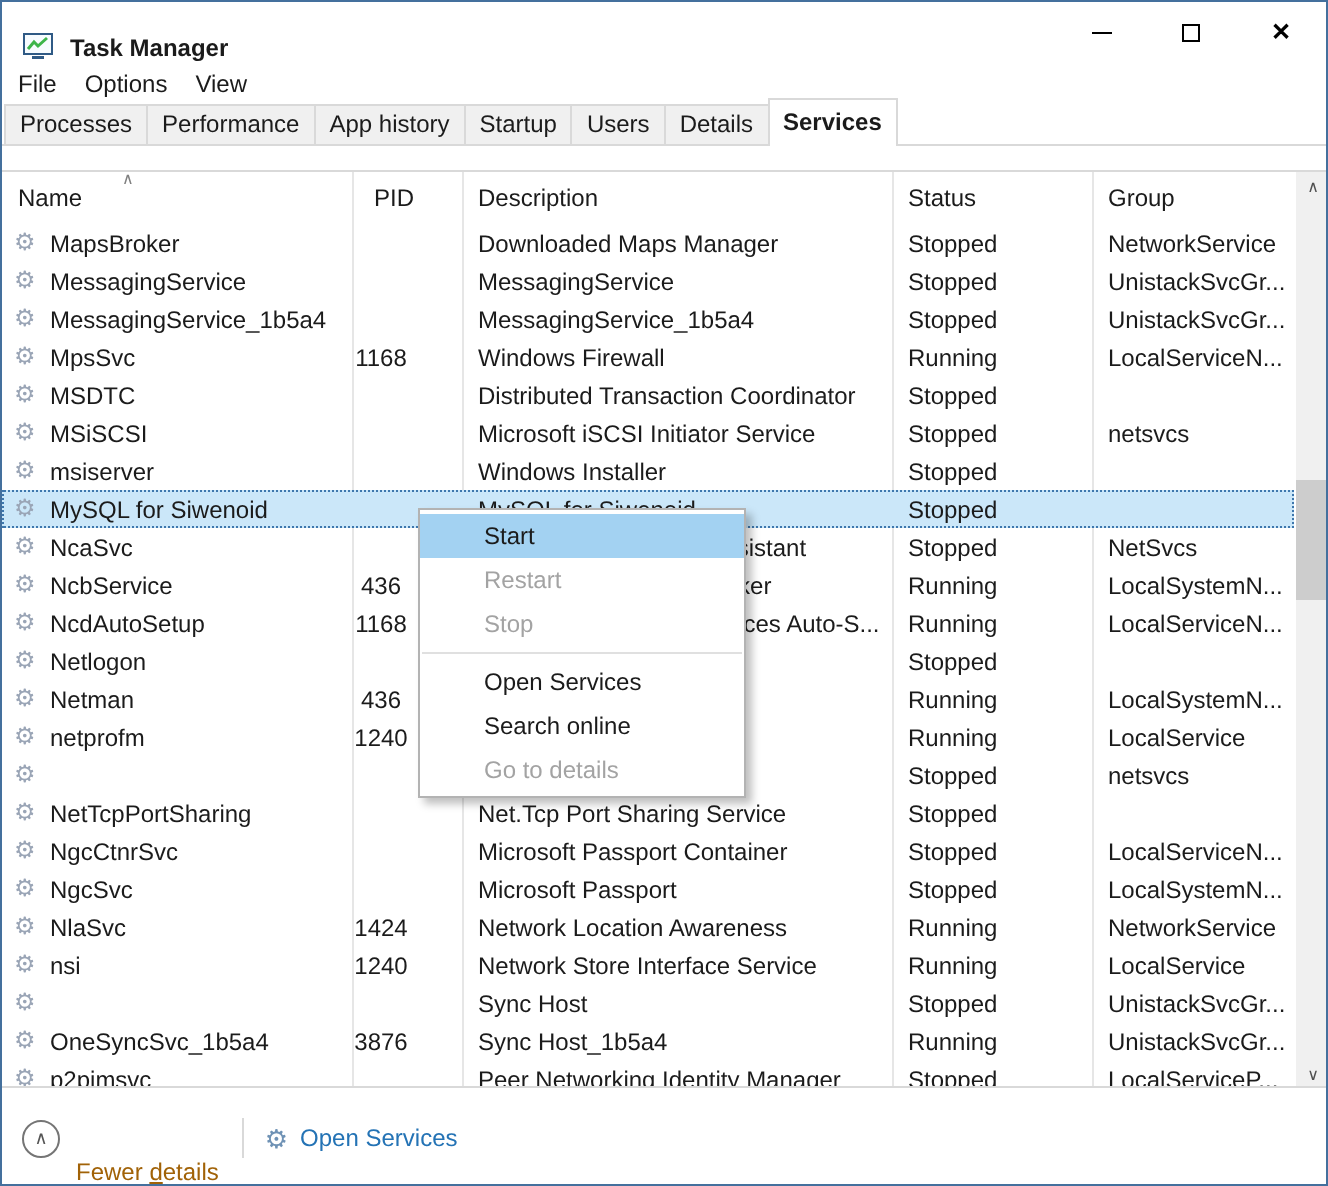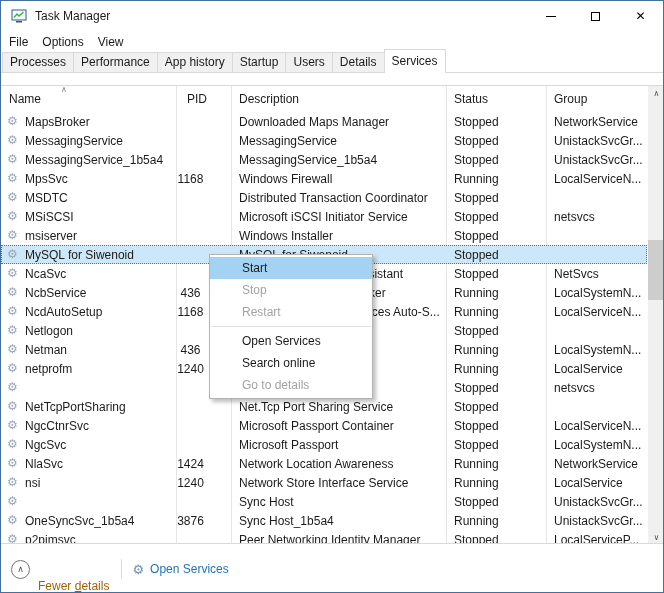--- a/index.html
+++ b/index.html
@@ -2,35 +2,35 @@
 <html><head>
 <meta charset="utf-8">
 <style>
   html,body{margin:0;padding:0;background:#e8e8e8;}
   *{box-sizing:border-box;font-family:"Liberation Sans",sans-serif;}
   .window{
     position:relative;width:664px;height:593px;background:#fff;
     border:1px solid var(--border-accent);overflow:hidden;color:#1b1b1b;font-size:12px;
   }
   
-  .titlebar{position:absolute;top:0;left:0;right:0;height:30px;background:#fff;display:flex;align-items:center;}
+  .titlebar{position:absolute;top:0;left:0;right:0;height:30px;background:#fff;display:flex;align-items:flex-end;font-weight:bold;}
   .app-icon{width:16px;height:16px;margin:0 8px 0 10px;flex:0 0 auto;}
   .title-text{font-size:12px;}
   .caption-buttons{margin-left:auto;display:flex;height:100%;}
   .cap-btn{width:45px;height:100%;display:flex;align-items:center;justify-content:center;cursor:default;}
   .glyph-min{width:10px;height:1px;background:#000;}
   .glyph-max{width:9px;height:9px;border:1px solid #000;}
   .glyph-close{font-size:12px;line-height:1;color:#000;}
   
   .menubar{position:absolute;top:30px;left:0;right:0;height:18px;display:flex;align-items:flex-end;padding-left:8px;background:#fff;}
   .menubar .menu-word{margin-right:14px;}
   
   .tabstrip{position:absolute;top:48px;left:0;right:0;height:24px;display:flex;align-items:flex-end;padding-left:1px;border-bottom:1px solid #d9d9d9;background:#fff;}
   .tab{height:20px;line-height:19px;padding:0 7px;background:#f0f0f0;border:1px solid #d9d9d9;border-bottom:none;margin-right:-1px;white-space:nowrap;}
-  .tab.active{height:24px;line-height:23px;background:#fff;position:relative;margin-bottom:-1px;z-index:2;}
+  .tab.active{height:24px;line-height:23px;background:#fff;position:relative;margin-bottom:-1px;z-index:2;font-weight:bold;}
   
   .tablearea{position:absolute;top:84px;left:0;width:664px;height:459px;border-top:1px solid #d9d9d9;border-bottom:1px solid #d9d9d9;overflow:hidden;background:#fff;}
   .colsep{position:absolute;top:0;bottom:0;width:1px;background:#e6e6e6;}
   .header{position:absolute;top:0;left:0;right:17px;height:26px;}
   .hcell{position:absolute;top:6px;white-space:nowrap;}
   .sort-indicator{position:absolute;top:-1px;left:60px;font-size:8px;color:#808080;}
   .rows{position:absolute;top:26px;left:0;width:647px;}
   .trow{position:relative;height:19px;width:646px;}
   .trow.selected{background:var(--sel-bg);outline:1px dotted var(--sel-border);outline-offset:-1px;}
   .gear{position:absolute;left:6px;top:3px;font-size:12px;line-height:12px;color:#9aa5b6;}
@@ -304,22 +304,22 @@
 
     <div class="scrollbar">
       <div class="scroll-arrow up">∧</div>
       <div class="scroll-thumb"></div>
       <div class="scroll-arrow down">∨</div>
     </div>
   </div>
 
   <div class="ctxmenu">
       <div class="menu-item highlighted">Start</div>
+      <div class="menu-item disabled">Restart</div>
       <div class="menu-item disabled">Stop</div>
-      <div class="menu-item disabled">Restart</div>
       <div class="menu-sep"></div>
       <div class="menu-item">Open Services</div>
       <div class="menu-item">Search online</div>
       <div class="menu-item disabled">Go to details</div>
     </div>
 
   <div class="footer">
     <span class="chev-circle">∧</span>
     <span class="toggle-label"><span>Fewer </span><span class="accel">d</span><span>etails</span></span>
     <span class="vsep"></span>

